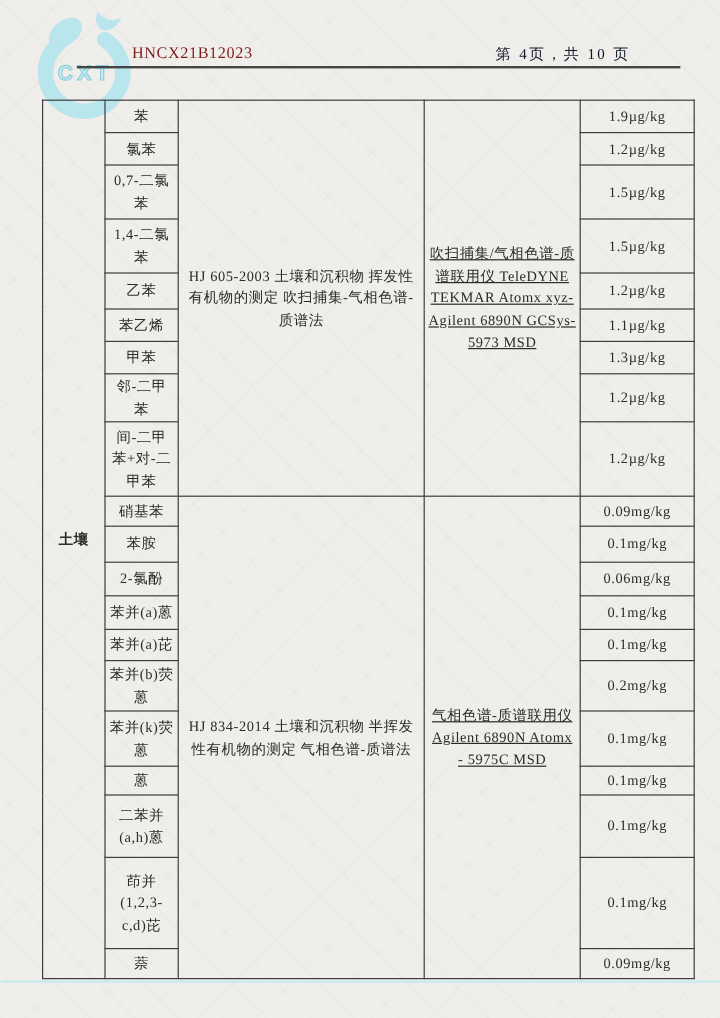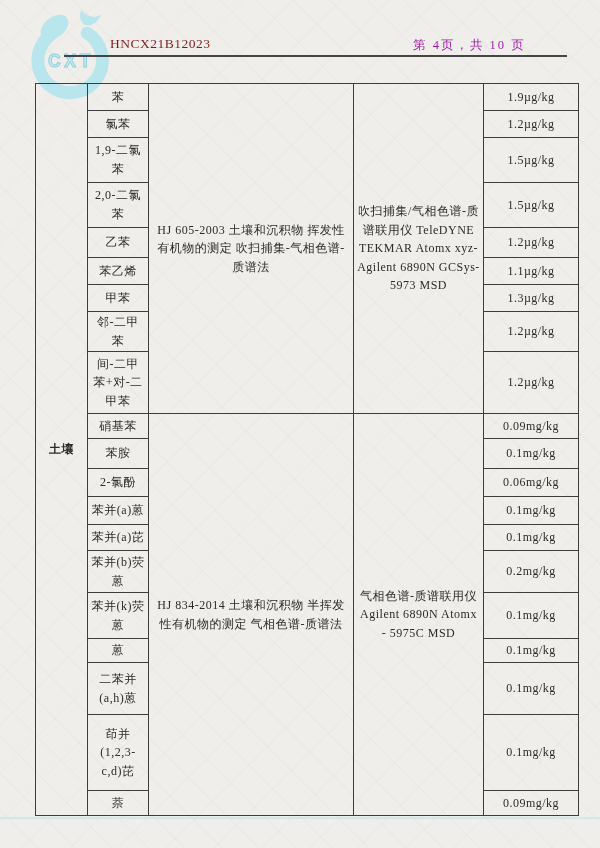--- a/index.html
+++ b/index.html
@@ -21,21 +21,21 @@
     width: 92px; height: 92px; z-index: 1;
   }
 
   
   .report-no {
     position: absolute; left: 110px; top: 36px; z-index: 2;
     font-size: 13.5px; letter-spacing: 0.5px; color: #7f1d1d;
   }
   .page-info {
     position: absolute; top: 37px; left: 413px; z-index: 2;
-    font-size: 12.5px; letter-spacing: 2px; color: #a21caf;
+    font-size: 12.5px; letter-spacing: 2px; color: #0f172a;
   }
   .header-rule {
     position: absolute; left: 64px; top: 55px; width: 503px; height: 2px;
     background: #454545; z-index: 2;
   }
 
   
   .scan-line {
     position: absolute; left: 0; top: 817px; width: 600px; height: 2px;
     background: #cde9ef; z-index: 1;
@@ -51,21 +51,21 @@
   table.report td {
     border: 1.5px solid #3d3d3d;
     text-align: center; vertical-align: middle;
     font-size: 12px; line-height: 1.55;
     letter-spacing: 0.5px;
     padding: 1px 3px;
     overflow: hidden;
   }
   td.cell-sample  { font-size: 13px; letter-spacing: 3px; font-weight: bold; }
   td.cell-method  { font-size: 12.5px; line-height: 1.85; letter-spacing: 1px; padding: 2px 12px; }
-  td.cell-instr   { font-size: 12.5px; line-height: 1.85; letter-spacing: 0.5px; padding: 2px 8px; }
+  td.cell-instr   { font-size: 12.5px; line-height: 1.85; letter-spacing: 0.5px; padding: 2px 8px; text-decoration: underline; }
   td.cell-value   { font-size: 12.5px; letter-spacing: 0.3px; }
   td.cell-param   { font-size: 12px; }
 </style>
 </head>
 <body>
 
 <svg class="logo" viewBox="0 0 100 100" aria-hidden="true">
   <circle cx="48" cy="57" r="35" fill="none" stroke="#b9e5ec" stroke-width="14" stroke-dasharray="176 44" stroke-linecap="round" transform="rotate(-58 48 57)"></circle>
   <ellipse cx="31" cy="21" rx="17" ry="11" transform="rotate(-38 31 21)" fill="#b9e5ec"></ellipse>
   <path d="M60 2 C65 9 74 12 82 7 C78 16 70 21 63 18 C58 13 58 7 60 2 Z" fill="#b9e5ec"></path>
@@ -90,25 +90,25 @@
       <td class="cell-param">苯</td>
       <td class="cell-method" rowspan="9">HJ 605-2003 土壤和沉积物  挥发性有机物的测定  吹扫捕集-气相色谱-质谱法</td>
       <td class="cell-instr" rowspan="9">吹扫捕集/气相色谱-质谱联用仪 TeleDYNE TEKMAR Atomx xyz-Agilent 6890N GCSys-5973 MSD</td>
       <td class="cell-value">1.9µg/kg</td>
     </tr>
     <tr style="height:27px">
       <td class="cell-param">氯苯</td>
       <td class="cell-value">1.2µg/kg</td>
     </tr>
     <tr style="height:45px">
-      <td class="cell-param">1,9-二氯苯</td>
+      <td class="cell-param">0,7-二氯苯</td>
       <td class="cell-value">1.5µg/kg</td>
     </tr>
     <tr style="height:45px">
-      <td class="cell-param">2,0-二氯苯</td>
+      <td class="cell-param">1,4-二氯苯</td>
       <td class="cell-value">1.5µg/kg</td>
     </tr>
     <tr style="height:30px">
       <td class="cell-param">乙苯</td>
       <td class="cell-value">1.2µg/kg</td>
     </tr>
     <tr style="height:27px">
       <td class="cell-param">苯乙烯</td>
       <td class="cell-value">1.1µg/kg</td>
     </tr>

